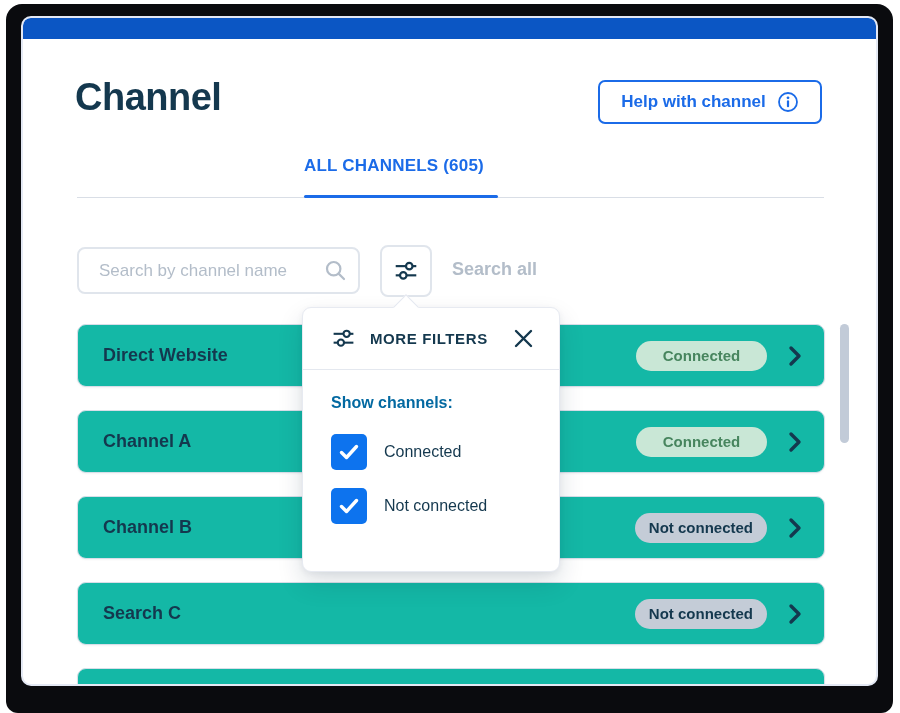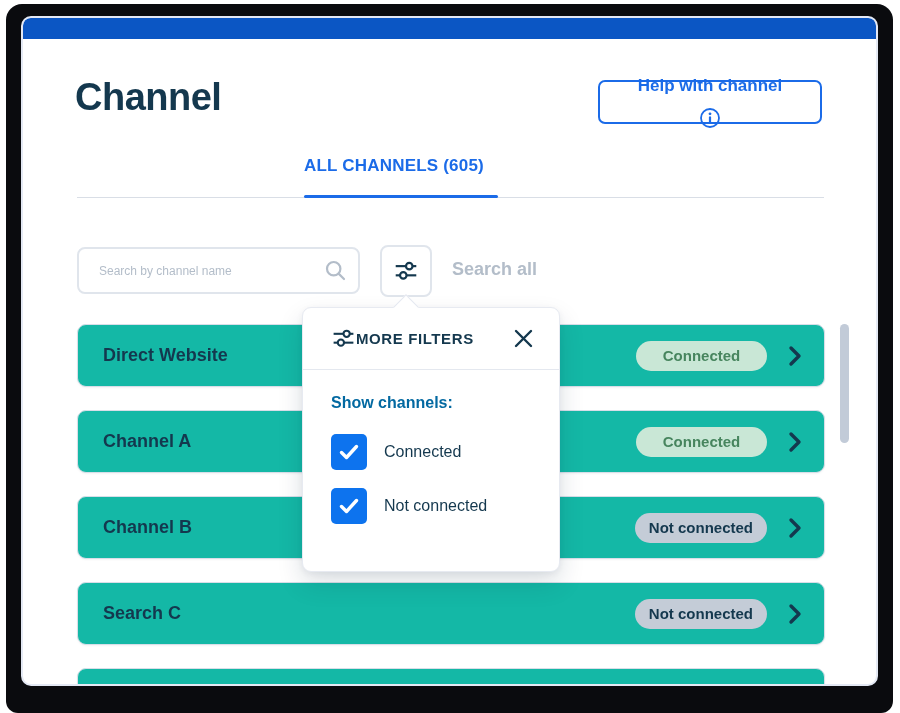--- a/index.html
+++ b/index.html
@@ -16,32 +16,32 @@
   .topbar { position:absolute; left:0; top:0; width:100%; height:21px;
             background:#0b56c4; border-radius:7px 7px 0 0; }
 
   .page-title { position:absolute; left:52px; top:58px; font-size:38px; font-weight:700;
                 color:#14384e; letter-spacing:-0.5px; }
 
   .help-btn { position:absolute; left:575px; top:62px; width:224px; height:44px;
               border:2px solid #1b6be8; border-radius:7px; background:#fff;
               display:flex; align-items:center; justify-content:center; gap:11px;
               color:#1b6be8; font-size:17px; font-weight:700; cursor:pointer;
-              font-family:"Liberation Sans", sans-serif;flex-direction:column; }
+              font-family:"Liberation Sans", sans-serif; }
 
   .tab { position:absolute; top:138px; font-size:17px; font-weight:700; letter-spacing:0.2px;
          background:none; border:none; cursor:pointer; font-family:"Liberation Sans", sans-serif; }
   .tab.my { left:54px; color:#14384e; }
   .tab.all { left:281px; color:#1b6be8; }
   .tabs-divider { position:absolute; left:54px; top:179px; width:747px; height:1px; background:#d9dee6; }
   .tab-underline { position:absolute; left:281px; top:177px; width:194px; height:3px; background:#1b6be8; border-radius:2px; }
 
   .search-wrap { position:absolute; left:54px; top:229px; width:283px; height:47px; }
   .search-input { width:100%; height:100%; border:2px solid #e0e5ec; border-radius:8px;
-                  padding:0 44px 0 20px; font-size:12px; color:#14384e; outline:none;
+                  padding:0 44px 0 20px; font-size:17px; color:#14384e; outline:none;
                   font-family:"Liberation Sans", sans-serif; }
   .search-input::placeholder { color:#b3bdc9; opacity:1; }
   .search-icon { position:absolute; right:13px; top:12px; }
 
   .filter-btn { position:absolute; left:357px; top:227px; width:52px; height:52px;
                 border:2px solid #e0e5ec; border-radius:8px; background:#fff;
                 display:flex; align-items:center; justify-content:center; cursor:pointer; }
 
   .clear-all { position:absolute; left:429px; top:241px; font-size:18px; font-weight:700;
                color:#b3bdc9; background:none; border:none; cursor:pointer;
@@ -60,21 +60,21 @@
 
   .scroll-thumb { position:absolute; left:817px; top:306px; width:9px; height:119px;
                   background:#c2cbd8; border-radius:5px; cursor:pointer; }
 
   
   .popover { position:absolute; left:279px; top:289px; width:258px; height:265px;
              background:#fff; border:1px solid #e7eaf1; border-radius:9px; z-index:10;
              box-shadow:0 12px 26px rgba(16,42,67,0.14), 0 2px 6px rgba(16,42,67,0.06); }
   .caret { position:absolute; left:94px; top:-10px; width:18px; height:18px; background:#fff;
            transform:rotate(45deg); border-top:1px solid #e4e8f0; border-left:1px solid #e4e8f0; }
-  .pop-header { display:flex; align-items:center; height:62px; padding:0 22px 0 28px;
+  .pop-header { display:flex; align-items:center; gap:14px; height:62px; padding:0 22px 0 28px;
                 border-bottom:1px solid #e4e8ef; }
   .pop-title { flex:1; font-size:15px; font-weight:700; letter-spacing:0.6px; color:#14384e; }
   .pop-close { background:none; border:none; cursor:pointer; display:flex; padding:2px; }
   .pop-body { padding:24px 28px 0 28px; }
   .pop-section-label { font-size:16px; font-weight:700; color:#0369a1; margin-bottom:22px; }
   .check-row { display:flex; align-items:center; gap:17px; margin-bottom:18px; }
   .checkbox { width:36px; height:36px; background:#0d73ee; border-radius:5px; border:none;
               display:flex; align-items:center; justify-content:center; cursor:pointer; }
   .check-label { font-size:16px; font-weight:500; color:#14384e; }
 </style>

